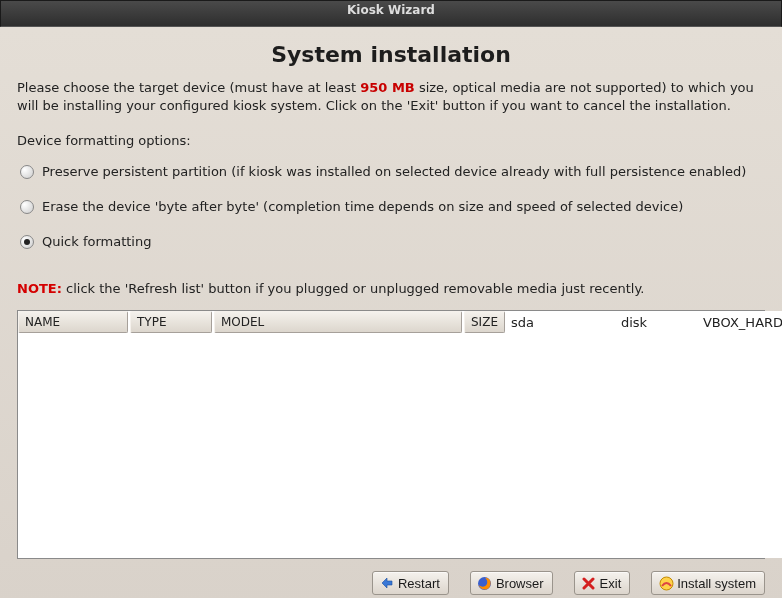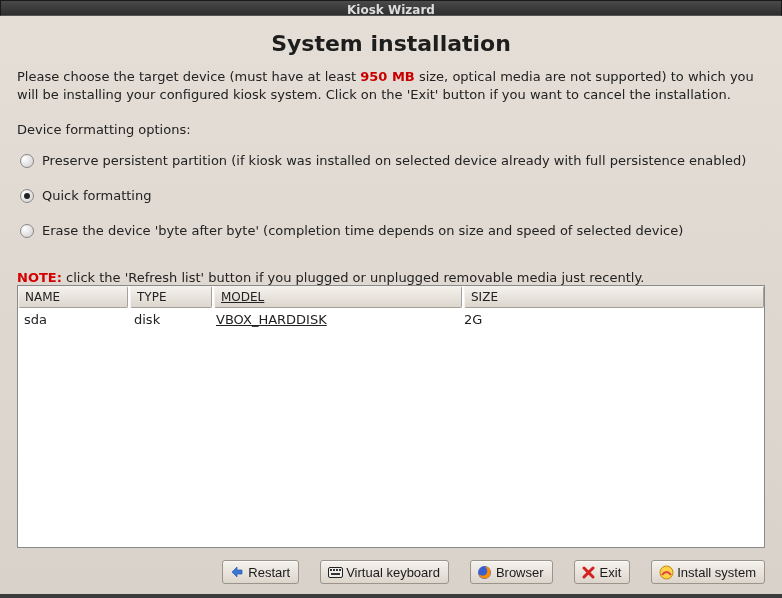--- a/index.html
+++ b/index.html
@@ -5,21 +5,21 @@
   * { box-sizing: border-box; margin: 0; padding: 0; }
   body {
     font-family: "DejaVu Sans", "Liberation Sans", Arial, sans-serif;
     font-size: 13px;
     background: #3c3c3c;
     width: 782px;
     height: 598px;
     overflow: hidden;
   }
   .titlebar {
-    height: 16px;
+    height: 27px;
     background: linear-gradient(to bottom, #4a4a4a, #2e2e2e);
     border: 1px solid #1a1a1a;
     border-bottom: 1px solid #555;
     color: #ddd;
     font-weight: bold;
     font-size: 12px;
     text-align: center;
     line-height: 18px;
   }
   .window-body {
@@ -70,33 +70,34 @@
   }
   .radio.checked::after {
     content: "";
     width: 6px;
     height: 6px;
     background: #222;
     border-radius: 50%;
   }
   .note-line {
     margin-top: 18px;
+    margin-bottom: 14px;
     color: #222;
   }
   .note-line .note {
     color: #d40000;
     font-weight: bold;
   }
   .table {
     border: 1px solid #8a8a8a;
     background: #fff;
     flex: 1;
     min-height: 200px;
     display: flex;
-    flex-direction: column;
+    flex-direction: row;
   }
   .thead {
     display: flex;
     background: #fff;
     height: 22px;
   }
   .th {
     background: linear-gradient(to bottom, #f4f1ec, #dcd6cd);
     border: 1px solid #a6a09a;
     border-top-color: #f5f1ec;
@@ -119,21 +120,21 @@
     padding: 2px 0;
     justify-content: flex-end;
   }
   .td {
     padding: 2px 6px;
     font-size: 13px;
     color: #222;
   }
   .col-name  { width: 110px; }
   .col-type  { width: 82px; }
-  .col-model { width: 248px; text-decoration: underline; }
+  .col-model { width: 248px; }
   .col-size  { flex: 1; }
   .toolbar {
     margin-top: 12px;
     display: flex;
     justify-content: flex-end;
     gap: 5px;
   }
   .btn {
     background: linear-gradient(to bottom, #f5f2ed, #dcd5cc);
     border: 1px solid #9a948c;
@@ -171,27 +172,27 @@
   </p>
 
   <div class="options-label">Device formatting options:</div>
 
   <label class="radio-row">
     <span class="radio"></span>
     <span>Preserve persistent partition (if kiosk was installed on selected device already with full persistence enabled)</span>
   </label>
 
   <label class="radio-row">
+    <span class="radio"></span>
+    <span>Erase the device 'byte after byte' (completion time depends on size and speed of selected device)</span>
+  </label>
+
+  <label class="radio-row">
     <span class="radio checked"></span>
     <span>Quick formatting</span>
-  </label>
-
-  <label class="radio-row">
-    <span class="radio"></span>
-    <span>Erase the device 'byte after byte' (completion time depends on size and speed of selected device)</span>
   </label>
 
   <p class="note-line">
     <span class="note">NOTE:</span><span> click the 'Refresh list' button if you plugged or unplugged removable media just recently.</span>
   </p>
 
   <div class="table">
     <div class="thead">
       <div class="th col-name">NAME</div>
       <div class="th col-type">TYPE</div>
@@ -212,33 +213,20 @@
     <button class="btn">
       <span class="ico">
         <svg width="14" height="14" viewBox="0 0 14 14">
             <polygon points="7,2 2,7 7,12 7,9 12,9 12,5 7,5" fill="#3a78d6" stroke="#1a4ea0" stroke-width="0.6"></polygon>
           </svg>
       </span>
       <span>Restart</span>
     </button>
     <button class="btn">
       <span class="ico">
-        <svg width="15" height="11" viewBox="0 0 15 11">
-            <rect x="0.5" y="0.5" width="14" height="10" rx="1.5" fill="#eee" stroke="#222"></rect>
-            <rect x="2" y="2" width="2" height="2" fill="#333"></rect>
-            <rect x="5" y="2" width="2" height="2" fill="#333"></rect>
-            <rect x="8" y="2" width="2" height="2" fill="#333"></rect>
-            <rect x="11" y="2" width="2" height="2" fill="#333"></rect>
-            <rect x="3" y="6" width="9" height="2" fill="#333"></rect>
-          </svg>
-      </span>
-      <span>Virtual keyboard</span>
-    </button>
-    <button class="btn">
-      <span class="ico">
         <svg width="15" height="15" viewBox="0 0 15 15">
             <circle cx="7.5" cy="7.5" r="6.5" fill="#3a5fcd"></circle>
             <path d="M1.5 9 Q4 14 9 13.5 Q14 12 13.5 6 Q13 2 8 1.8 Q11 4 10 8 Q8 12 3 10 Z" fill="#ff8c00"></path>
           </svg>
       </span>
       <span>Browser</span>
     </button>
     <button class="btn">
       <span class="ico">
         <svg width="13" height="13" viewBox="0 0 13 13">

